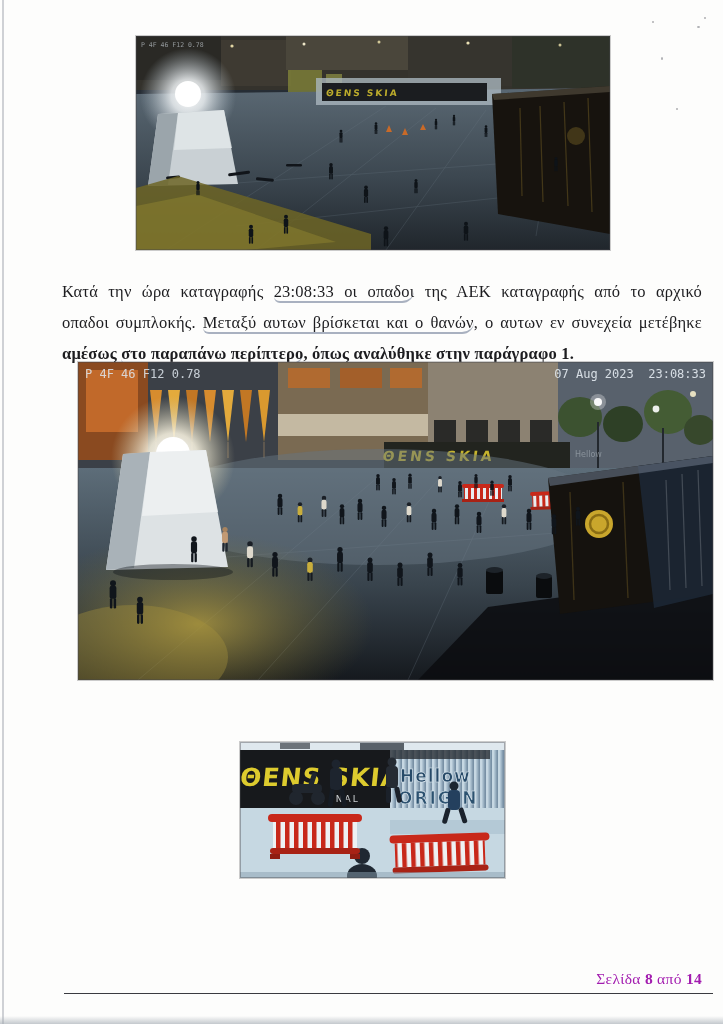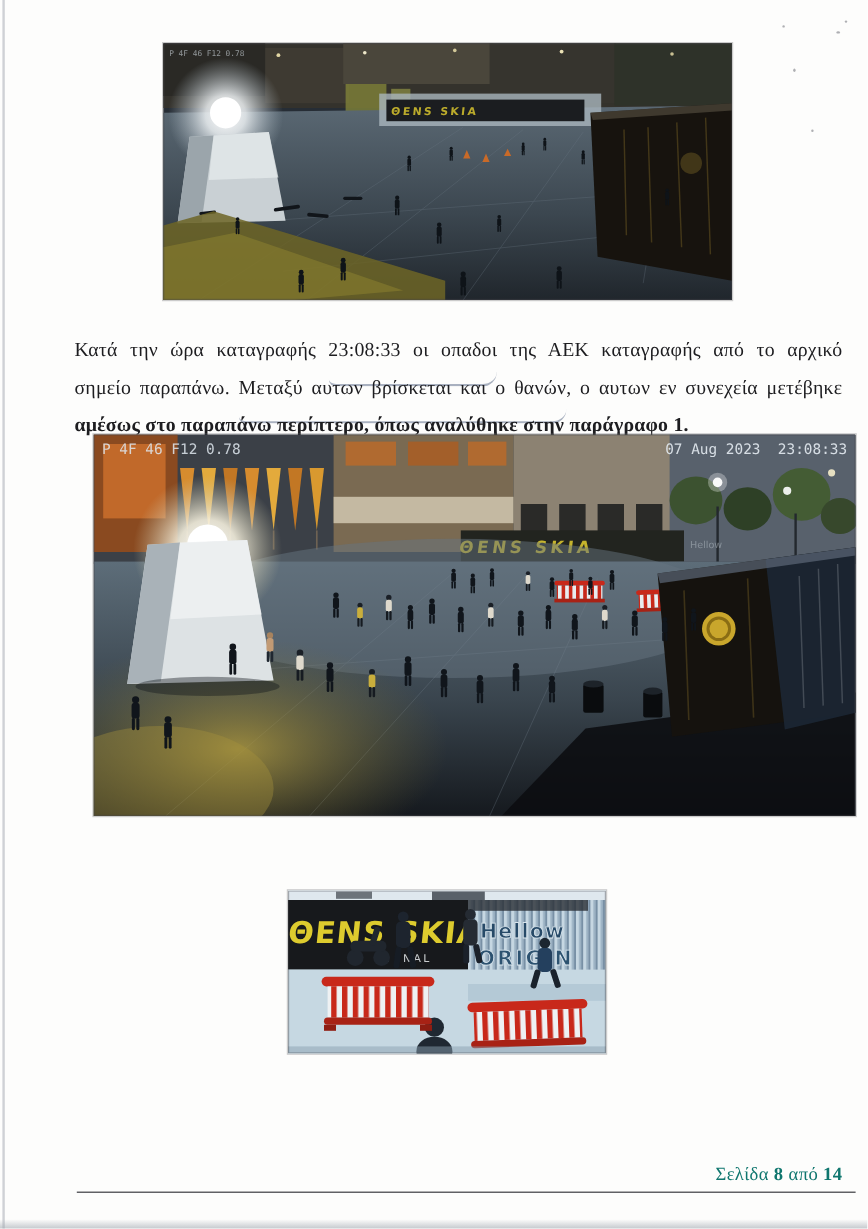--- a/index.html
+++ b/index.html
@@ -14,23 +14,23 @@
   .cctv{position:absolute;box-shadow:0 0 0 1px rgba(110,110,112,0.35);display:block;}
   #img-top{left:136px;top:36px;}
   #img-mid{left:78px;top:362px;}
   #img-bot{left:240px;top:742px;}
 
   .paragraph{position:absolute;left:62px;top:276px;width:640px;color:#1d1d20;
         font-size:16.5px;line-height:31px;letter-spacing:0.2px;}
   .para-line{text-align:justify;text-align-last:justify;}
   .para-line.last{text-align-last:left;font-weight:bold;}
   .pen-mark{border-bottom:2px solid rgba(86,102,132,0.5);border-radius:0 0 12px 6px;
-        padding-bottom:19px;}
-
-  .footer{position:absolute;right:21px;top:970px;font-size:15.5px;color:#0f766e;
+        padding-bottom:0;}
+
+  .footer{position:absolute;right:21px;top:970px;font-size:15.5px;color:#a21caf;
         letter-spacing:0.3px;}
   .footer b{font-weight:bold;}
   .footer-rule{position:absolute;left:64px;width:649px;top:993px;
         border-top:1.6px solid #3a3b40;}
 
   svg text{user-select:none;}
 </style>
 </head>
 <body>
 
@@ -163,21 +163,21 @@
       <use href="#figd" transform="translate(250,200) scale(0.85)"></use>
       <use href="#figd" transform="translate(330,195) scale(0.8)"></use>
     </g>
 
     <text x="5" y="11" font-family="DejaVu Sans Mono, monospace" font-size="6.5" fill="#d4dde4" opacity="0.6" xml:space="preserve">P 4F 46 F12 0.78</text>
     <rect x="0.5" y="0.5" width="473" height="213" fill="none" stroke="rgba(70,70,75,0.4)"></rect>
   </svg>
 
   <div class="paragraph">
     <div class="para-line"><span>Κατά την ώρα καταγραφής </span><span class="pen-mark">23:08:33 οι οπαδοι</span><span> της ΑΕΚ καταγραφής από το αρχικό</span></div>
-    <div class="para-line"><span>σημείο παραπάνω. </span><span class="pen-mark">Μεταξύ αυτων βρίσκεται και ο θανών</span><span>, ο αυτων εν συνεχεία μετέβηκε</span></div>
+    <div class="para-line"><span>οπαδοι συμπλοκής. </span><span class="pen-mark">Μεταξύ αυτων βρίσκεται και ο θανών</span><span>, ο αυτων εν συνεχεία μετέβηκε</span></div>
     <div class="para-line last"><span>αμέσως </span><span class="pen-mark">στο παραπάνω περίπτερο</span><span>, όπως αναλύθηκε στην παράγραφο 1.</span></div>
   </div>
 
   <svg id="img-mid" class="cctv" width="635" height="318" viewBox="0 0 635 318">
     <defs>
       <radialGradient id="m-flare" cx="50%" cy="50%" r="50%">
         <stop offset="0%" stop-color="#ffffff"></stop>
         <stop offset="40%" stop-color="#f4efdd" stop-opacity="0.9"></stop>
         <stop offset="100%" stop-color="#c9c2a0" stop-opacity="0"></stop>
       </radialGradient>

